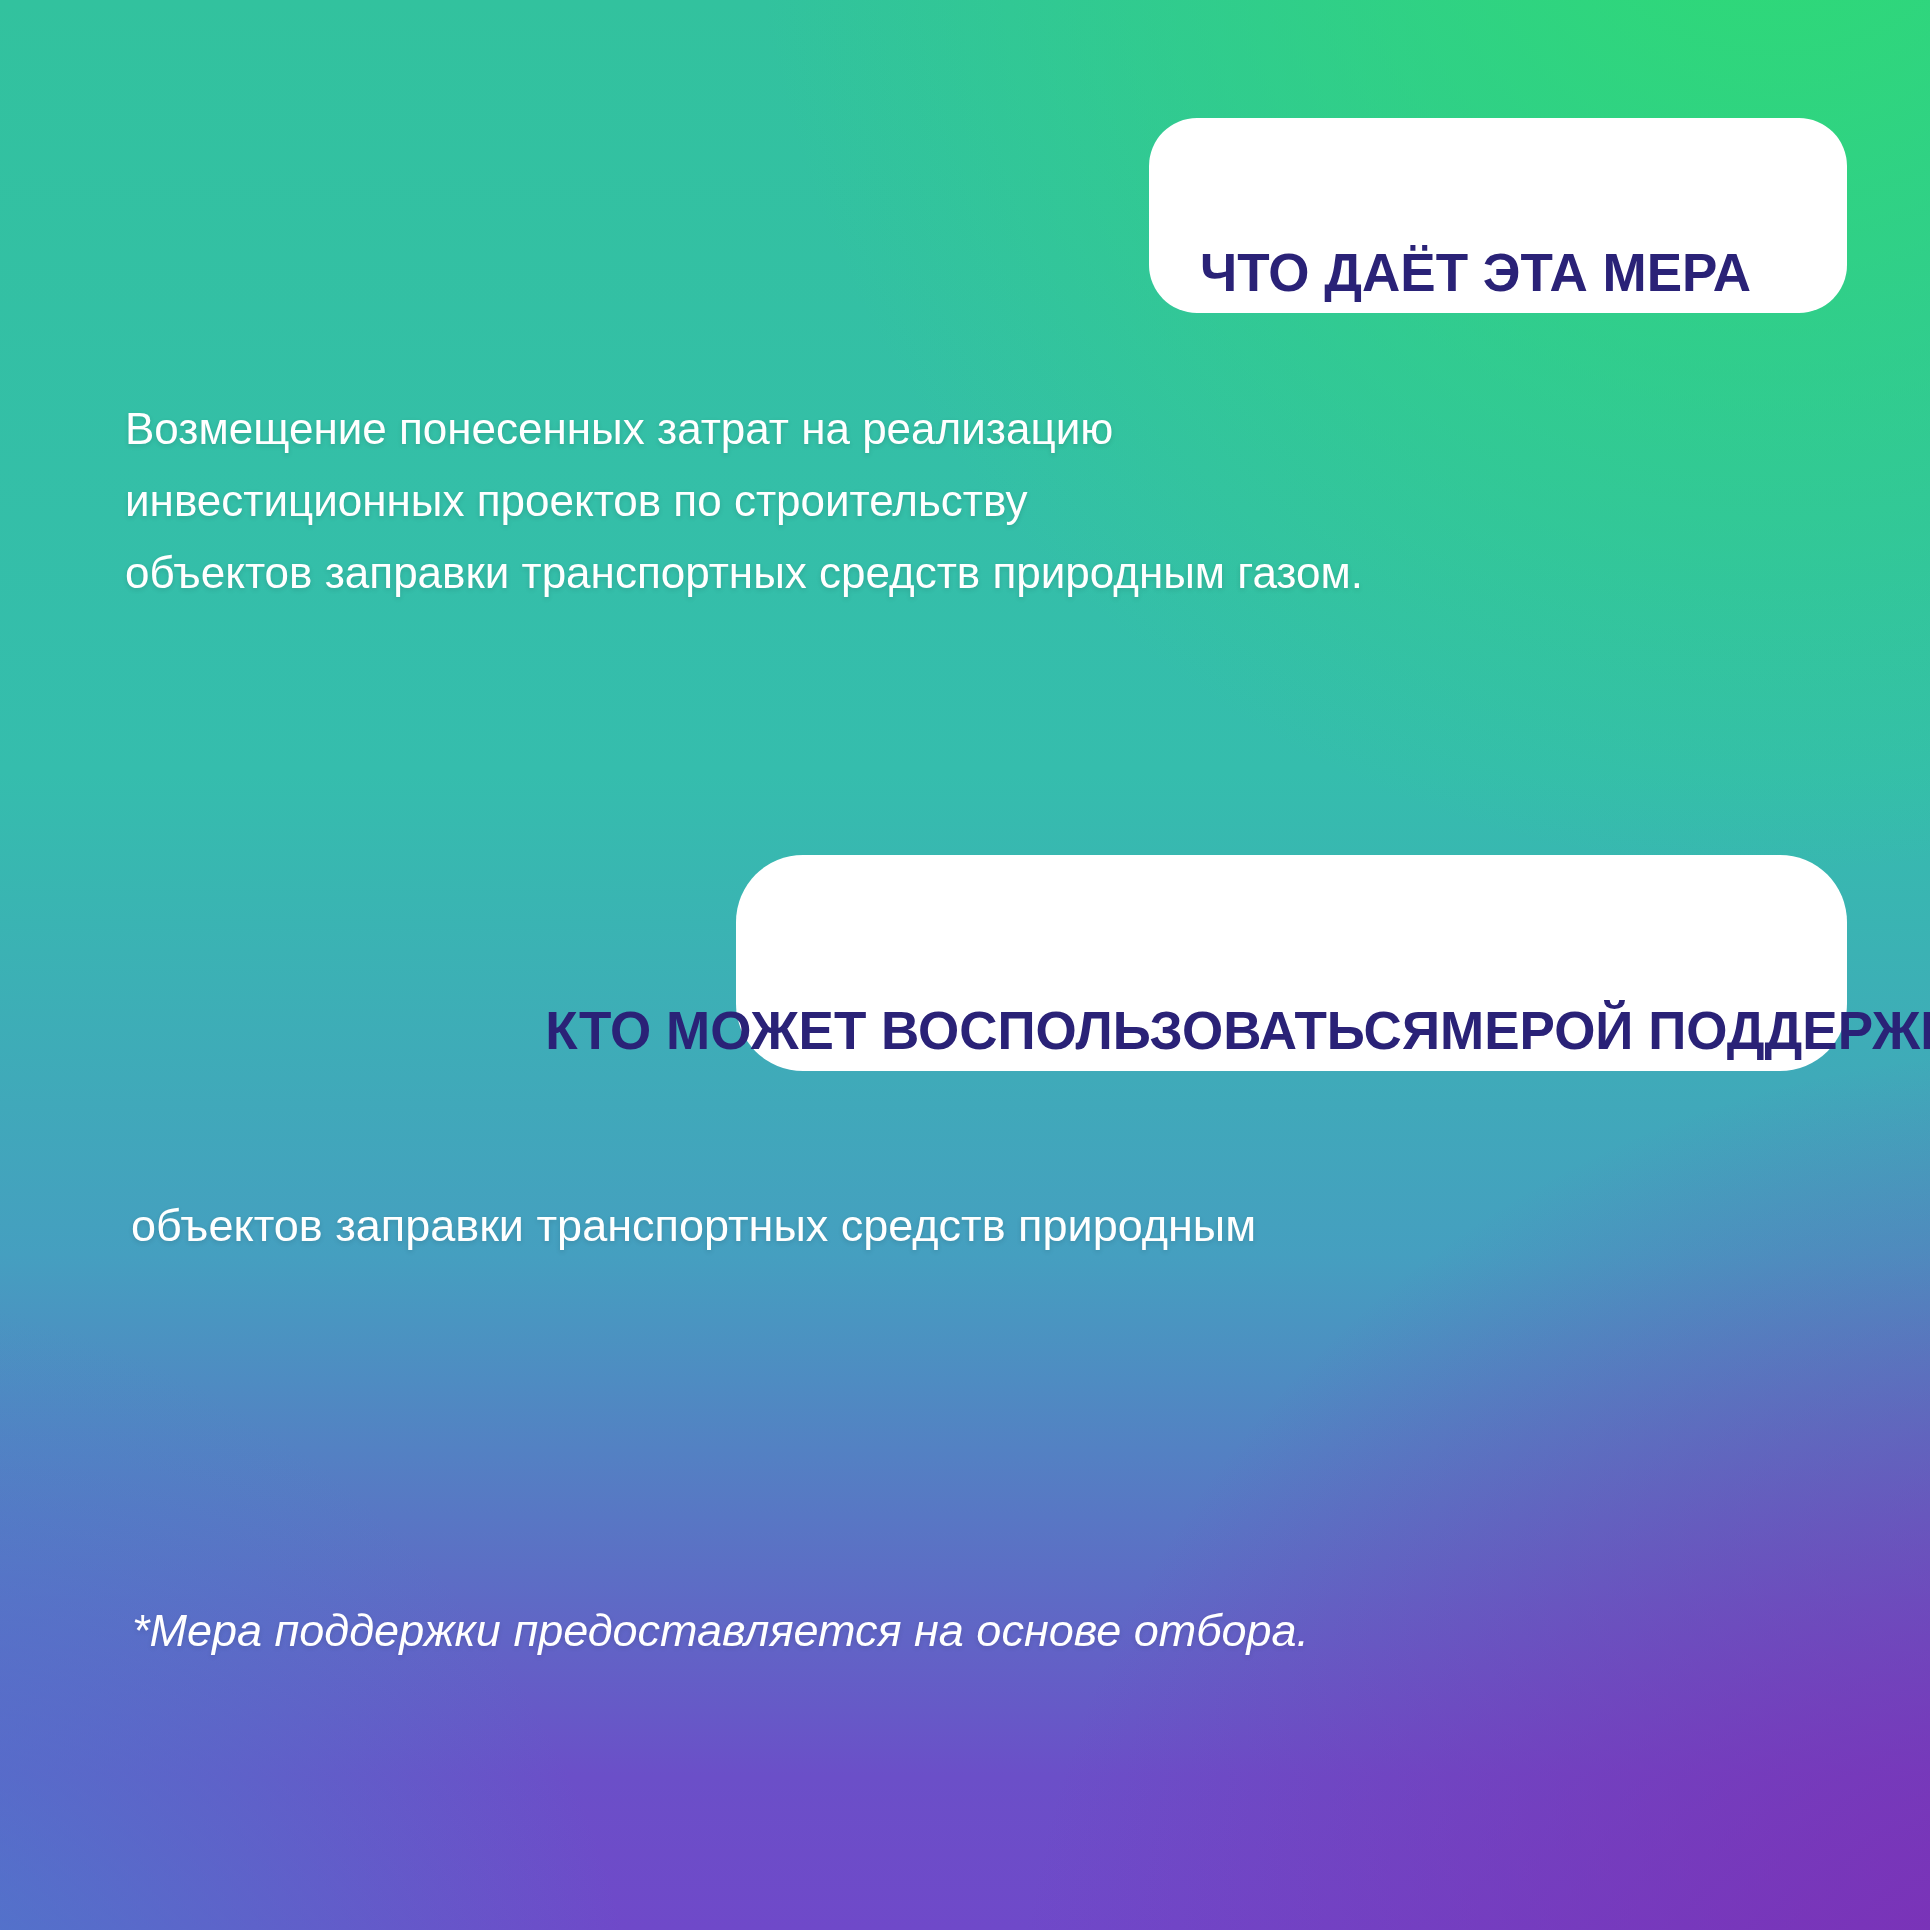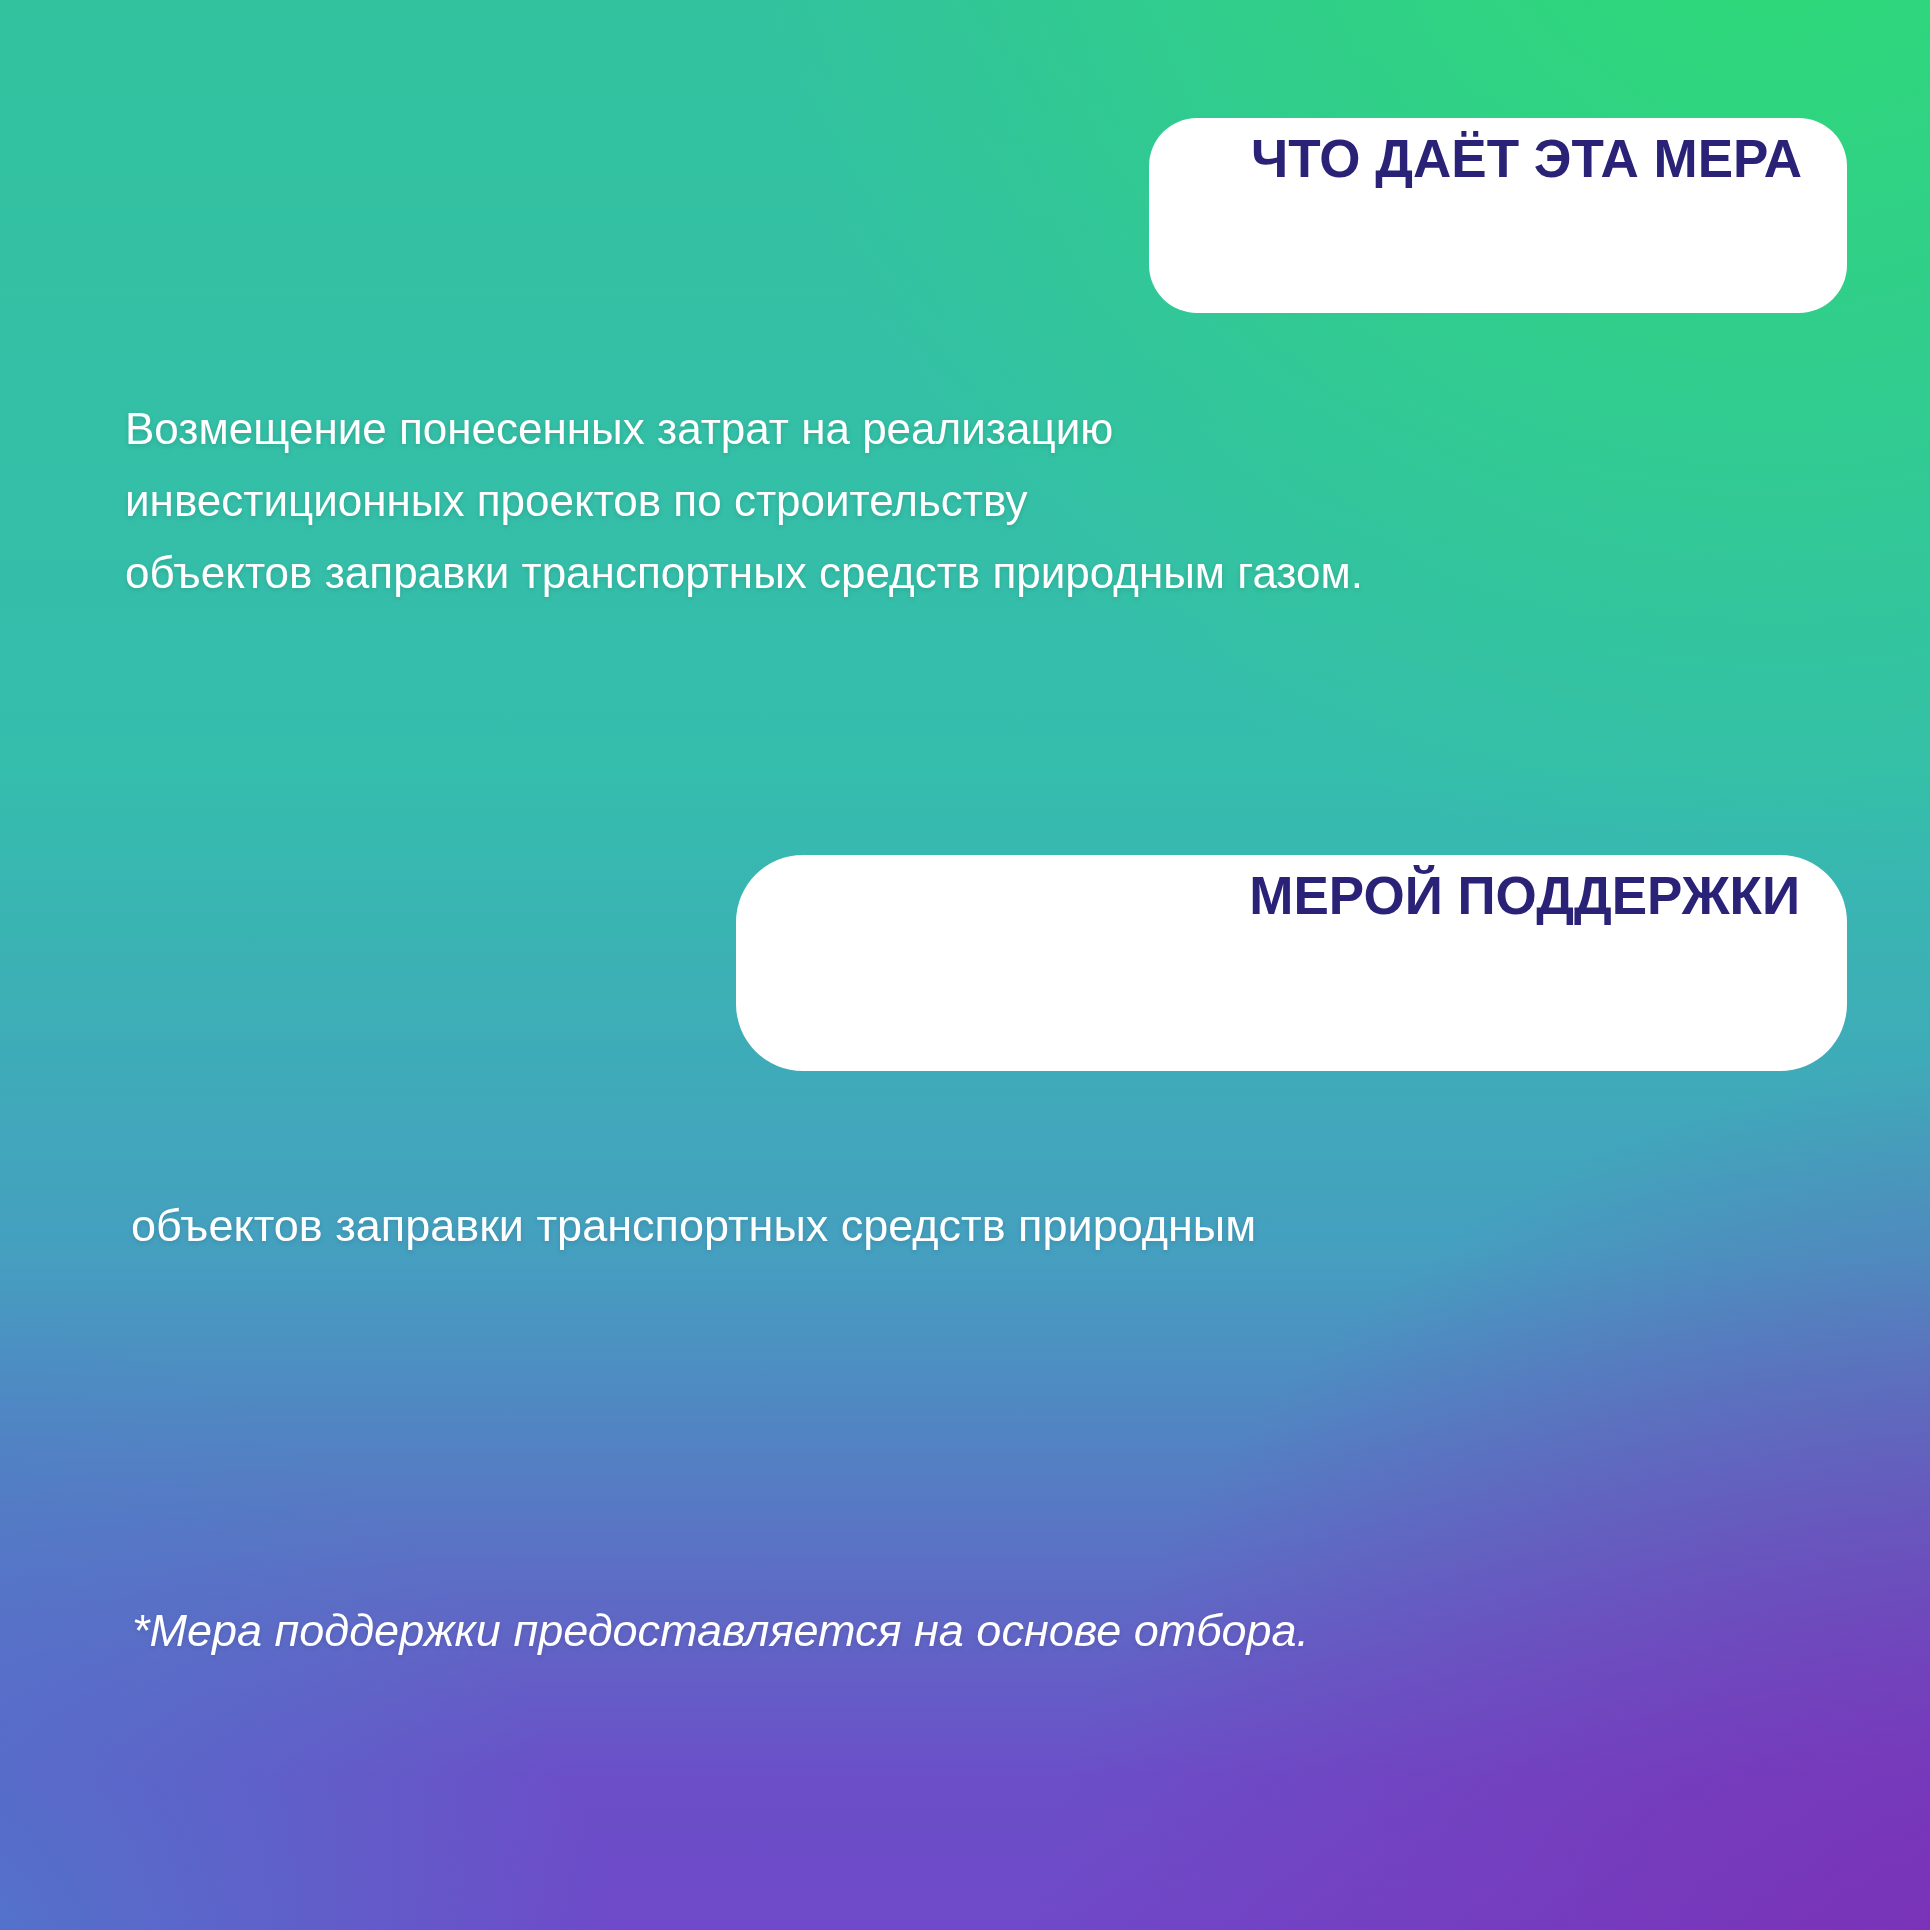--- a/index.html
+++ b/index.html
@@ -17,22 +17,22 @@
       radial-gradient(circle 1557px at 92% -8%,  #2edb74 0%, rgba(46,219,116,0) 66%),
       radial-gradient(circle 1479px at 106% 108%, #7c2eb4 0%, rgba(124,46,180,0) 70%),
       radial-gradient(circle 1167px at -10% 110%, #4685cb 0%, rgba(70,133,203,0) 72%),
       linear-gradient(180deg, #32c29e 0%, #35bdad 40%, #459fc0 65%, #6b4fc8 92%, #6f49c9 100%);
   }
 
   .badge {
     position: absolute;
     background: #ffffff;
     display: flex;
-    flex-direction: column;
-    justify-content: space-between;
+    flex-direction: row;
+    justify-content: center;
     align-items: flex-end;
     box-sizing: border-box;
   }
   .badge-1 {
     left: 1149px;
     top: 118px;
     width: 698px;
     height: 195px;
     border-radius: 48px;
     padding-right: 45px;
@@ -98,20 +98,21 @@
     <div class="heading-line">ЧТО ДАЁТ ЭТА МЕРА</div>
   </div>
 
   <div class="body-text para-1">
     <div class="body-line">Возмещение понесенных затрат на реализацию</div>
     <div class="body-line">инвестиционных проектов по строительству</div>
     <div class="body-line">объектов заправки транспортных средств природным газом.</div>
   </div>
 
   <div class="badge badge-2">
+    <div class="heading-line">КТО МОЖЕТ ВОСПОЛЬЗОВАТЬСЯ</div>
     <div class="heading-line">МЕРОЙ ПОДДЕРЖКИ</div>
   </div>
 
   <div class="body-text para-2">
     <div class="body-line">объектов заправки транспортных средств природным</div>
   </div>
 
   <div class="footnote">*Мера поддержки предоставляется на основе отбора.</div>
 
 </div>

